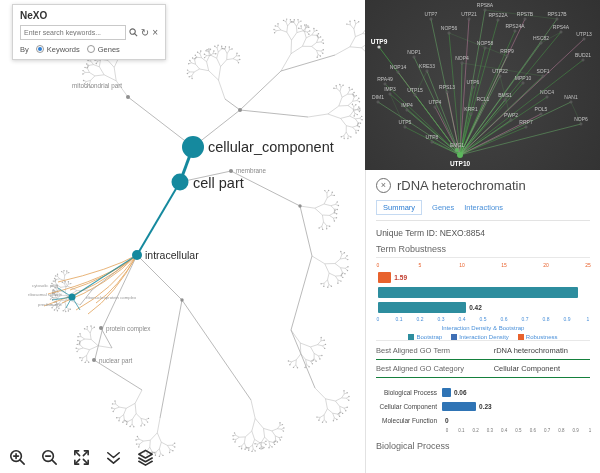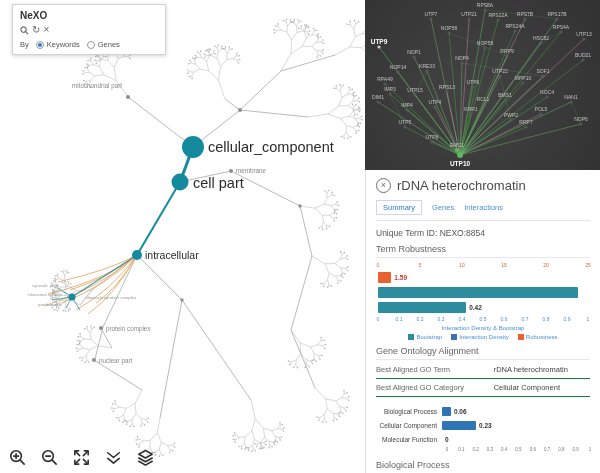--- a/index.html
+++ b/index.html
@@ -16,21 +16,21 @@
     box-shadow:0 1px 4px rgba(0,0,0,.18);padding:5px 7px;z-index:5}
   .nexo-title{font-size:10px;font-weight:bold;color:#333;margin-bottom:4px}
   .search-row{display:flex;align-items:center;gap:3px}
   .search-row input{flex:1;min-width:0;font-size:7px;padding:2px 3px;height:15px;border:1px solid #c9c9c9;
     color:#444;font-family:"Liberation Sans",sans-serif}
   .mini-ic{color:#666;font-size:10px;line-height:1;cursor:pointer;display:flex;align-items:center}
   .by-row{display:flex;align-items:center;gap:7px;margin-top:5px;font-size:7.5px;color:#555}
   .radio{width:8px;height:8px;border:1px solid #999;border-radius:50%;display:inline-flex;align-items:center;justify-content:center;background:#fff}
   .radio .dot{width:4px;height:4px;border-radius:50%;background:#2d7dd2;display:none}
   .radio.checked .dot{display:block}
-  .radio-opt{display:inline-flex;align-items:center;gap:3px;cursor:pointer}
+  .radio-opt{display:inline-flex;gap:3px;cursor:pointer}
 
   
   #zoom-toolbar{position:absolute;left:8px;bottom:6px;display:flex;gap:13px;align-items:center;z-index:5}
   .tool-btn{background:none;border:none;padding:0;cursor:pointer;display:flex}
   .tool-btn svg{stroke:#2e2e2e;fill:none;stroke-width:1.7;stroke-linecap:round;stroke-linejoin:round}
 
   
   #network-panel{position:absolute;left:365px;top:0;width:235px;height:170px;
     background:radial-gradient(circle at 45% 55%, #434343, #323232)}
   #net-svg{display:block}
@@ -471,20 +471,21 @@
       <text x="99" y="363" font-size="6.3" fill="#8a8a8a">nuclear part</text>
       <text x="32" y="287" font-size="4.3" fill="#999">cytosolic part</text>
       <text x="28" y="296" font-size="4.3" fill="#999">ribosomal subunit</text>
       <text x="38" y="306" font-size="4.3" fill="#999">preribosome</text>
       <text x="86" y="299" font-size="4.3" fill="#999">ribonucleoprotein complex</text>
     </svg>
 
     <div id="search-card">
       <div class="nexo-title">NeXO</div>
       <div class="search-row">
+        <input type="text" placeholder="Enter search keywords..." style="">
         <span class="mini-ic">
           <svg width="9" height="9" viewBox="0 0 10 10">
               <circle cx="4" cy="4" r="3" fill="none" stroke="#666" stroke-width="1.2"></circle>
               <line x1="6.3" y1="6.3" x2="9" y2="9" stroke="#666" stroke-width="1.3"></line>
             </svg>
         </span>
         <span class="mini-ic">↻</span>
         <span class="mini-ic">×</span>
       </div>
       <div class="by-row">
@@ -750,21 +751,20 @@
       <span class="legend-item">
           <span class="lg-sq" style="background:#3f6fb5"></span>
           <span>Interaction Density</span>
         </span>
       <span class="legend-item">
           <span class="lg-sq" style="background:#e8622d"></span>
           <span>Robustness</span>
         </span>
     </div>
 
-    <div class="sec-h">Gene Ontology Alignment</div>
     <div class="hr"></div>
     <div class="go-table">
       <div class="go-row">
         <span class="gl">Best Aligned GO Term</span>
         <span class="gv">rDNA heterochromatin</span>
       </div>
       <div class="go-row">
         <span class="gl">Best Aligned GO Category</span>
         <span class="gv">Cellular Component</span>
       </div>

